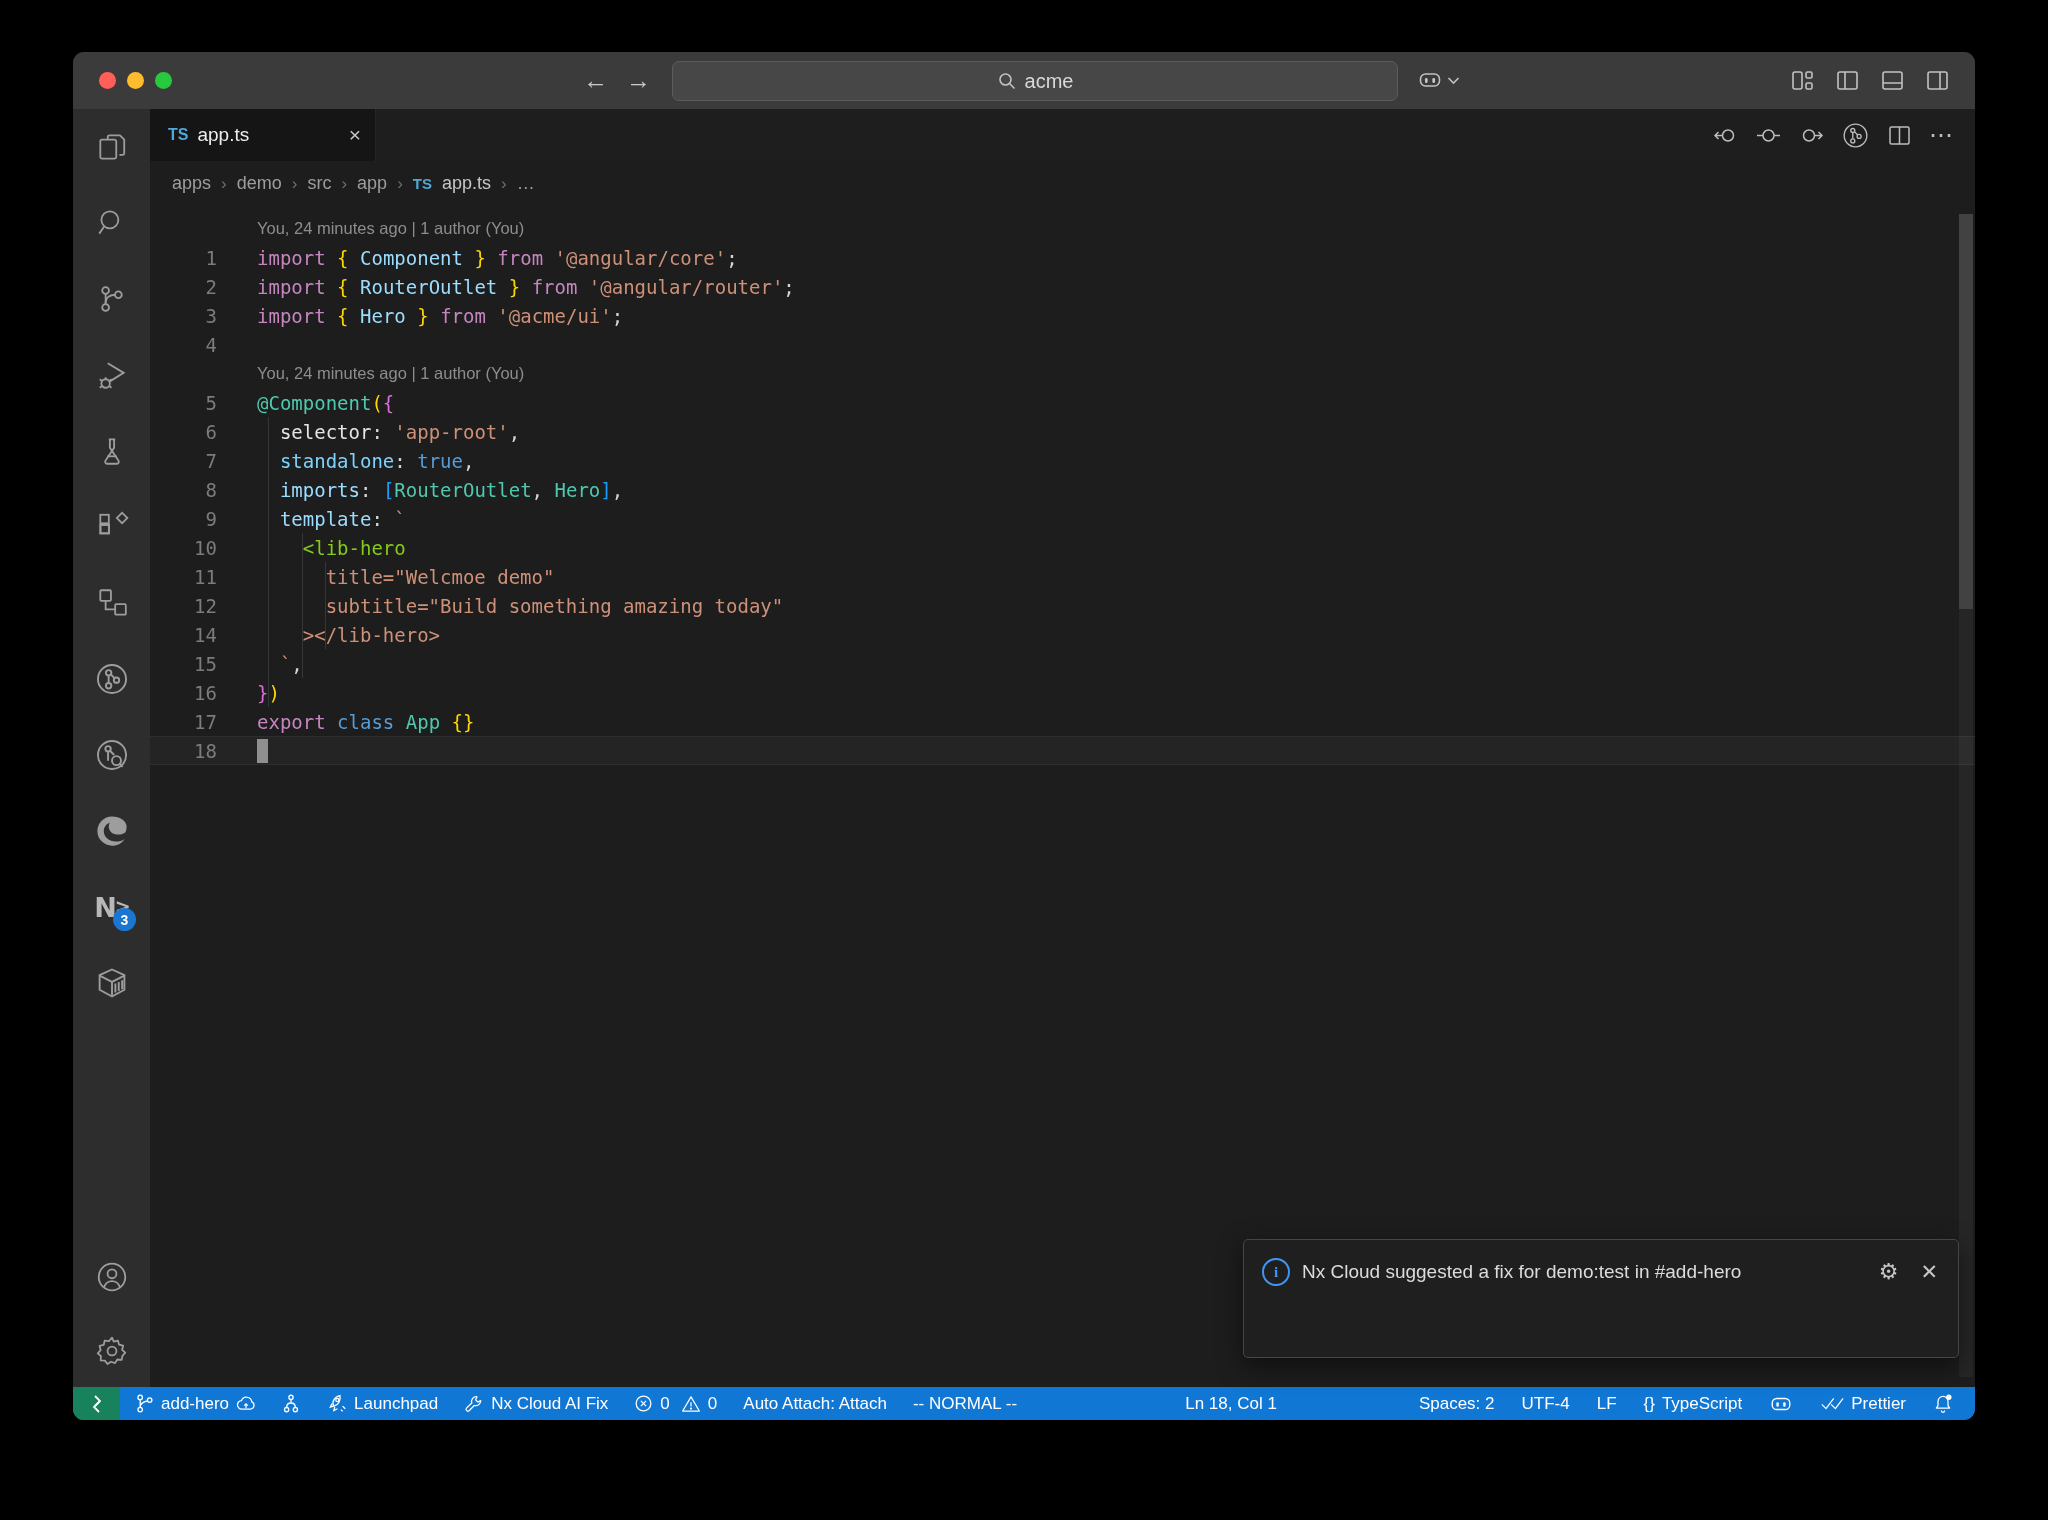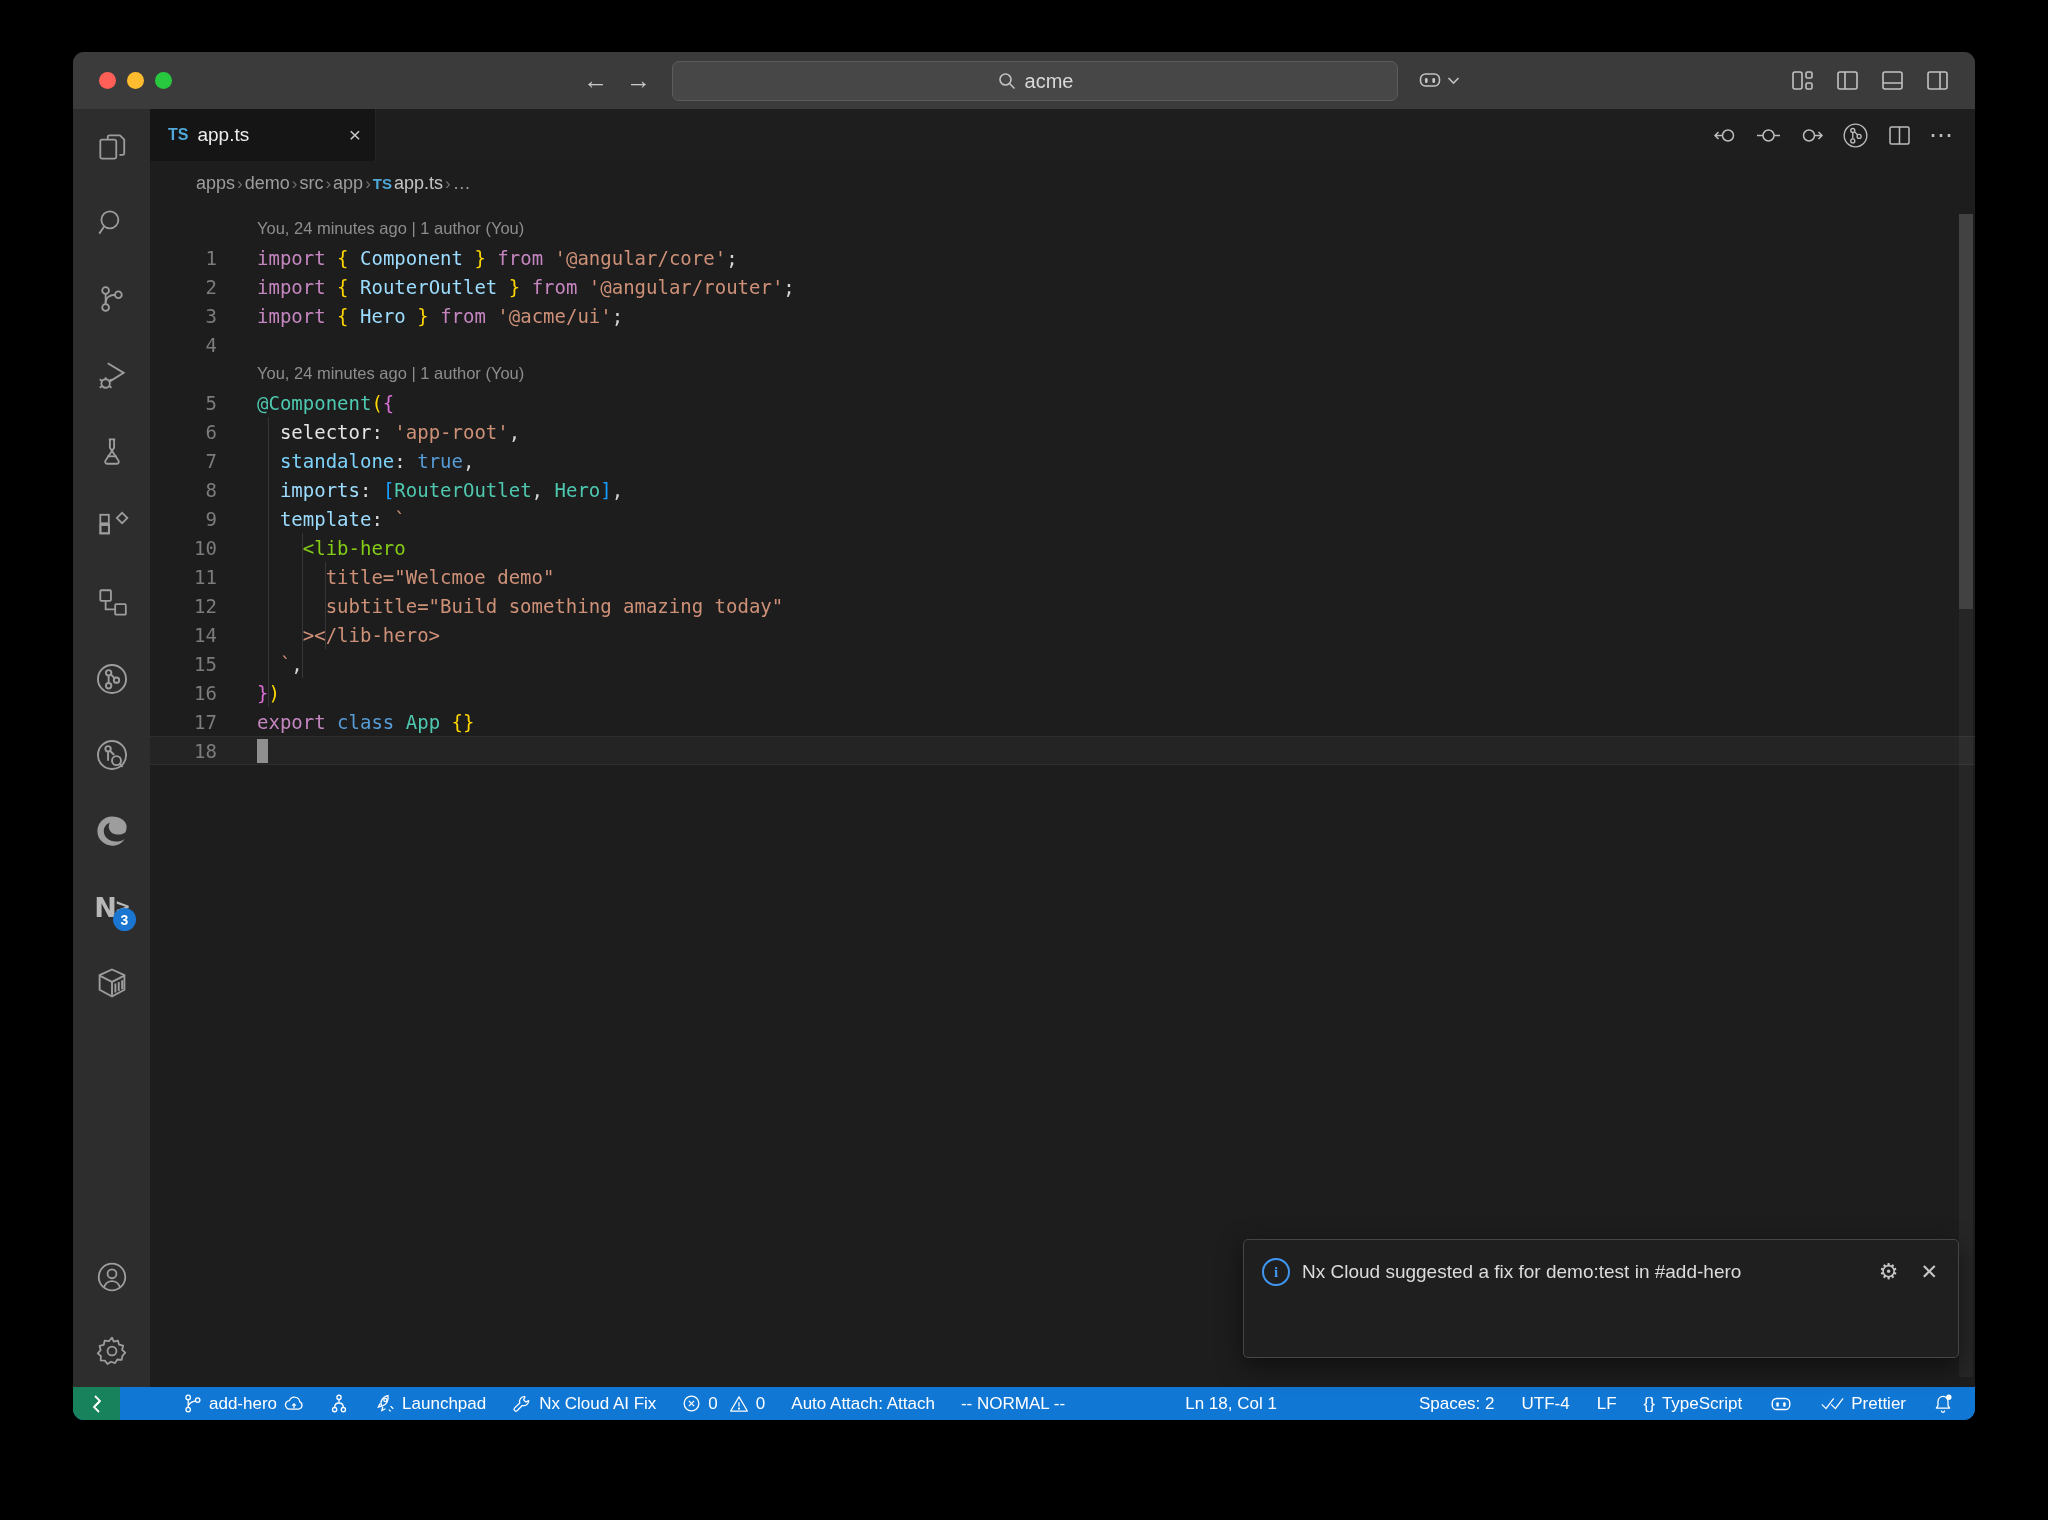--- a/index.html
+++ b/index.html
@@ -26,36 +26,36 @@
   
   .editorcol{flex:1;display:flex;flex-direction:column;min-width:0;position:relative;background:#1d1d1d;}
   .tabstrip{height:52px;background:#1e1e1e;display:flex;align-items:stretch;flex:0 0 auto;position:relative;}
   .tab{width:193px;background:#151515;display:flex;align-items:center;padding:0 14px 0 18px;gap:9px;border-right:1px solid #252525;}
   .ts-badge{color:#4fa8d8;font-weight:bold;font-size:16px;}
   .tab-label{color:#ededed;font-size:19px;flex:1;}
   .tab-close{color:#c8c8c8;font-size:21px;}
   .ed-toolbar{position:absolute;right:20px;top:0;height:52px;display:flex;align-items:center;gap:16px;}
   .ed-toolbar svg{stroke:#bdbdbd;fill:none;stroke-width:1.5;}
   .ellipsis{color:#bdbdbd;font-size:24px;letter-spacing:2px;}
-  .breadcrumbs{height:45px;display:flex;align-items:center;padding-left:46px;gap:2px;font-size:18px;color:#9d9d9d;flex:0 0 auto;background:#1d1d1d;}
+  .breadcrumbs{height:45px;display:flex;align-items:center;padding-left:22px;gap:10px;font-size:18px;color:#9d9d9d;flex:0 0 auto;background:#1d1d1d;}
   .bc-sep{color:#6f6f6f;font-size:17px;}
   .bc-ts{color:#4fa8d8;font-weight:bold;font-size:15px;}
   
   .codearea{flex:1;position:relative;background:#1d1d1d;overflow:hidden;margin-top:8px;}
   .crow{height:29px;display:flex;align-items:center;position:relative;}
   .lnum{width:67px;text-align:right;color:#7c7c7c;font-family:"DejaVu Sans Mono",monospace;font-size:19px;flex:0 0 auto;}
   .ctext{margin-left:40px;font-family:"DejaVu Sans Mono",monospace;font-size:19px;white-space:pre;display:flex;align-items:center;}
   .blame{margin-left:40px;font-size:16.5px;color:#8d8d8d;}
   .crow.cur{background:rgba(255,255,255,.035);border-top:1px solid #2e2e2e;border-bottom:1px solid #2e2e2e;height:27px;}
   .cursor{display:inline-block;width:11px;height:24px;background:#8f8f8f;}
   .iguide{position:absolute;width:1px;background:#363636;}
   .scrollbar{position:absolute;right:2px;top:0;bottom:10px;width:14px;background:rgba(255,255,255,.045);}
   .sb-thumb{position:absolute;top:0;left:0;right:0;height:395px;background:rgba(255,255,255,.13);}
   
-  .statusbar{height:33px;background:#1177d4;display:flex;align-items:stretch;color:#fff;font-size:17px;flex:0 0 auto;gap:48px;}
+  .statusbar{height:33px;background:#1177d4;display:flex;align-items:stretch;color:#fff;font-size:17px;flex:0 0 auto;}
   .remote{width:47px;background:#17825c;display:flex;align-items:center;justify-content:center;flex:0 0 auto;}
   .sb-left{display:flex;align-items:center;gap:26px;padding-left:15px;flex:1;min-width:0;}
   .sb-right{display:flex;align-items:center;gap:27px;padding-right:22px;}
   .sb-item{display:flex;align-items:center;gap:7px;white-space:nowrap;}
   .sb-item svg{stroke:#fff;fill:none;stroke-width:1.5;}
   .ln-gap{margin-right:115px;}
   
   .toast{position:absolute;right:16px;bottom:62px;width:714px;height:117px;background:#1f1f1f;border:1px solid #454545;border-radius:5px;box-shadow:0 8px 24px rgba(0,0,0,.5);display:flex;flex-direction:column;z-index:5;}
   .toast-top{display:flex;align-items:center;gap:12px;padding:18px 20px 6px 18px;}
   .info-ic{width:24px;height:24px;border-radius:50%;border:2px solid #3f96f1;color:#3f96f1;font-size:15px;font-weight:bold;display:flex;align-items:center;justify-content:center;font-family:"Liberation Serif",serif;flex:0 0 auto;}

